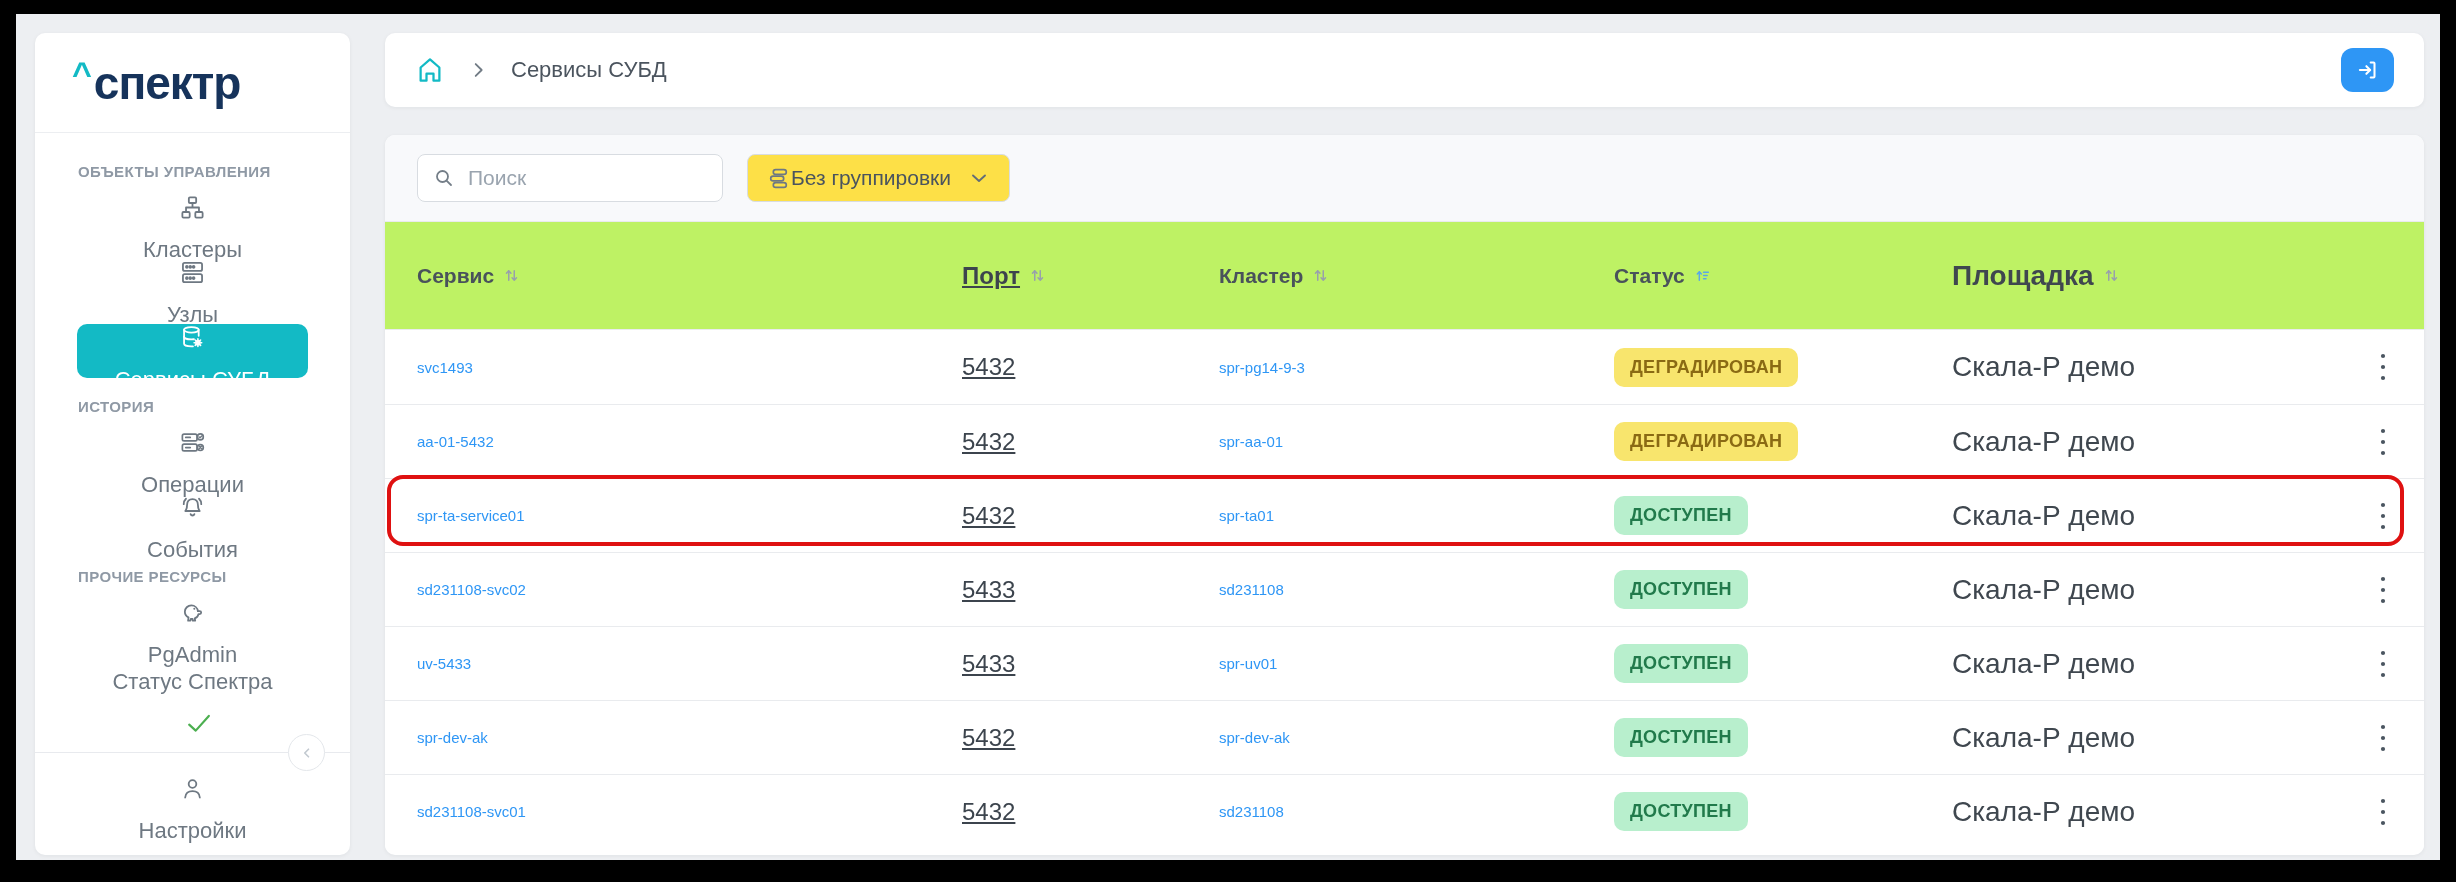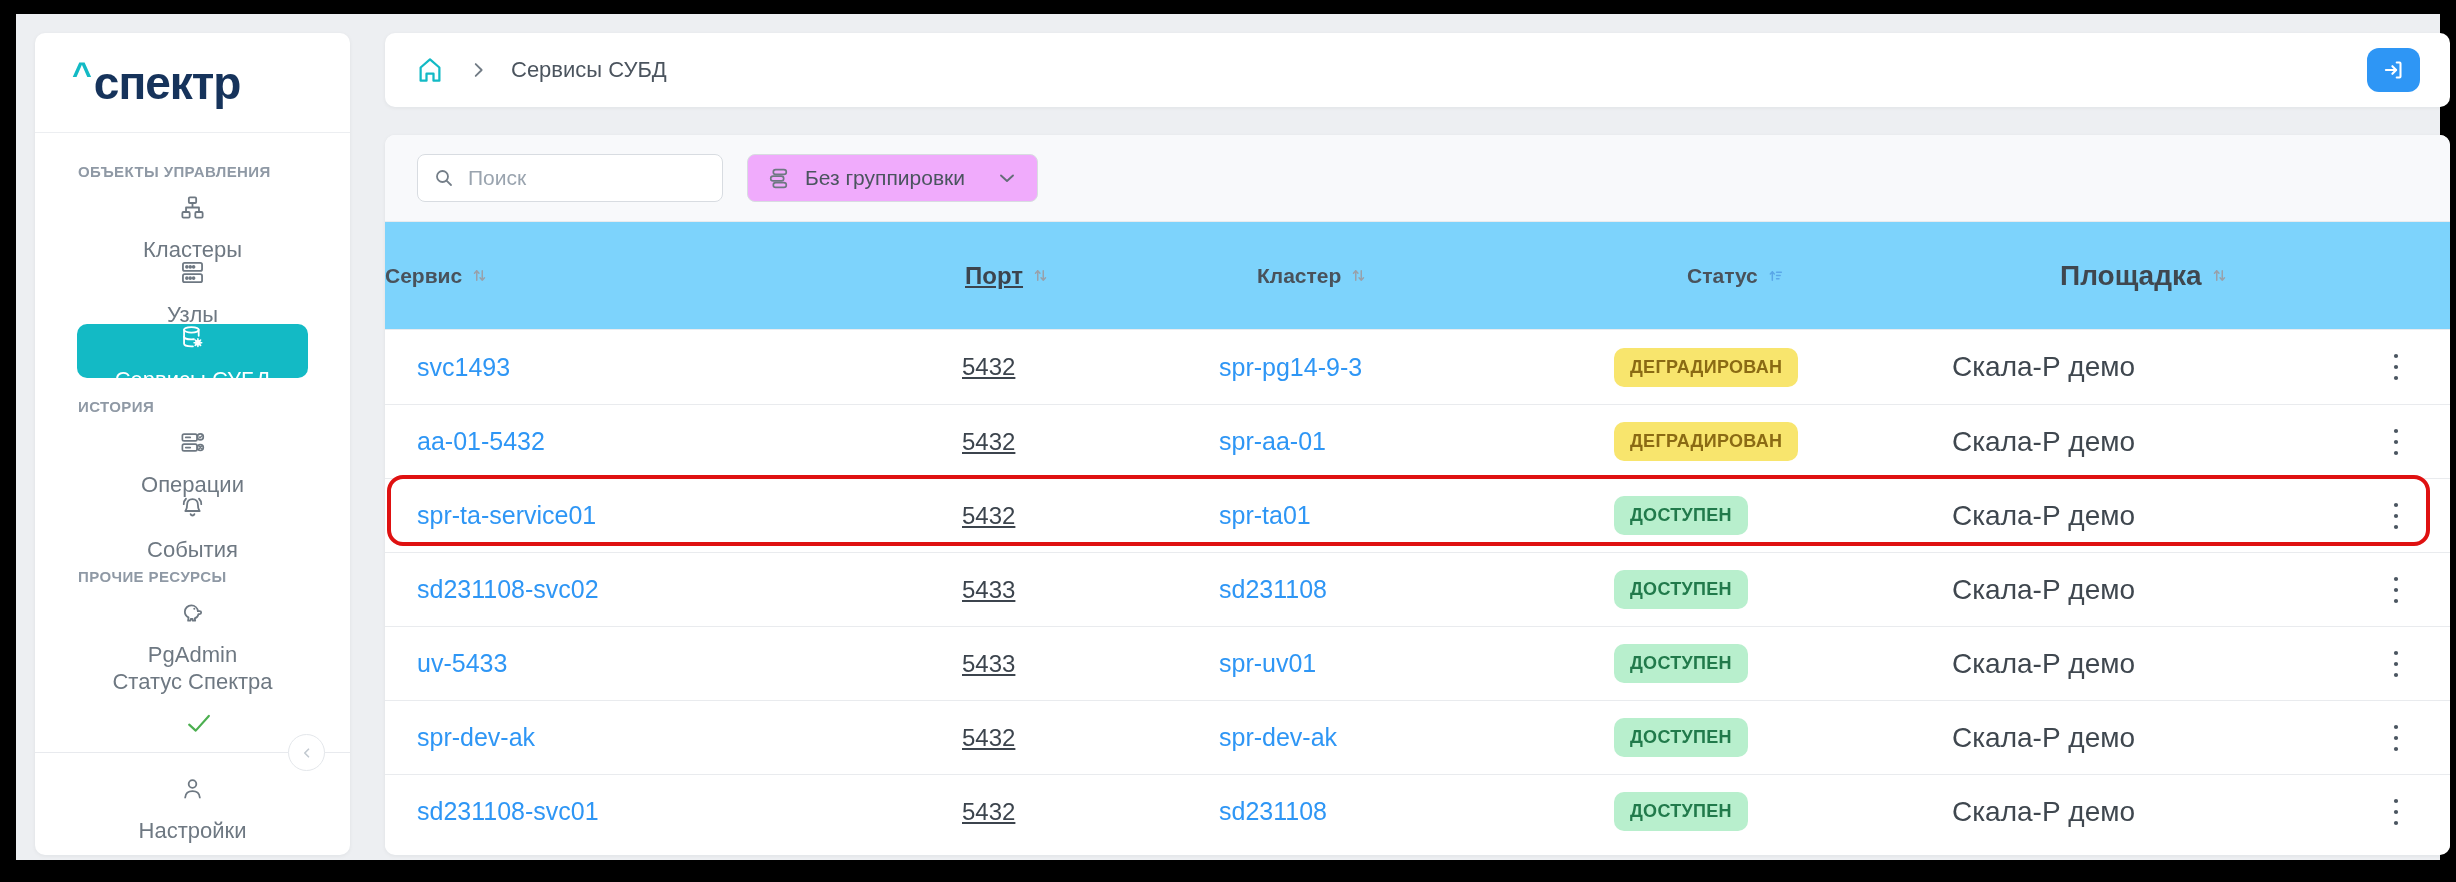--- a/index.html
+++ b/index.html
@@ -99,31 +99,31 @@
     border:1px solid #d8dce1; border-radius:8px;
     display:flex; align-items:center; padding:8px 14px; gap:10px; color:#747e88;
   }
   .search-box input {
     border:none; outline:none; background:transparent;
     font-size:21px; color:#3c444d; width:100%;
     font-family:"Liberation Sans", sans-serif;
   }
   .search-box input::placeholder { color:#9aa4af; }
   .group-select {
-    height:48px; background:#f0abfc;
+    height:48px; background:#fde047;
     border:1px solid #d8dce1; border-radius:8px;
-    display:flex; align-items:center; padding:12px 18px; gap:14px;
+    display:flex; align-items:center; padding:12px 18px; 
     font-size:21px; color:#4a545e; cursor:pointer;
   }
   .group-select .chev { margin-left:16px; display:flex; color:#636d77; }
 
   .thead {
-    height:108px; flex:0 0 108px; background:#7dd3fc;
+    height:108px; flex:0 0 108px; background:#bef264;
     border-bottom:1px solid #e9ebee;
-    display:flex; align-items:center; gap:35px;
+    display:flex; align-items:center; padding-left:32px;
   }
   .th {
     display:flex; align-items:center; gap:9px;
     font-size:21px; font-weight:700; color:#49525b; cursor:pointer;
   }
   .th .sort-active { display:none; }
   .th.sorted .sort-active { display:flex; }
 
   .tbody { flex:1; }
   .row {
@@ -131,21 +131,21 @@
     padding-left:32px; position:relative; background:#fff;
   }
   .row + .row { border-top:1px solid #e9ebee; }
   .cell { display:flex; align-items:center; }
   .col-service { width:545px; }
   .col-port    { width:257px; color:#3c444d; font-size:24px;text-decoration:underline; }
   .col-cluster { width:395px; }
   .col-status  { width:338px; }
   .col-site    { width:390px; color:#3f474f; font-size:28px; }
   .col-actions { flex:1; justify-content:center; }
-  .link { color:var(--link,#2e96f5); font-size:25px; text-decoration:none; cursor:pointer; }
+  .link { color:var(--link,#2e96f5); font-size:15px; text-decoration:none; cursor:pointer; }
   .badge {
     display:inline-block; padding:9px 16px; border-radius:10px;
     font-size:18px; font-weight:700; letter-spacing:.3px; white-space:nowrap;
   }
   .badge.degraded  { background:var(--status_degraded_bg,#f8e56d);  color:var(--status_degraded_text,#8a6a14); }
   .badge.available { background:var(--status_available_bg,#b8efcd); color:var(--status_available_text,#217a4b); }
   .kebab {
     background:none; border:none; cursor:pointer;
     width:40px; height:44px; display:flex; align-items:center; justify-content:center;
     color:#4a5560; padding:0;

